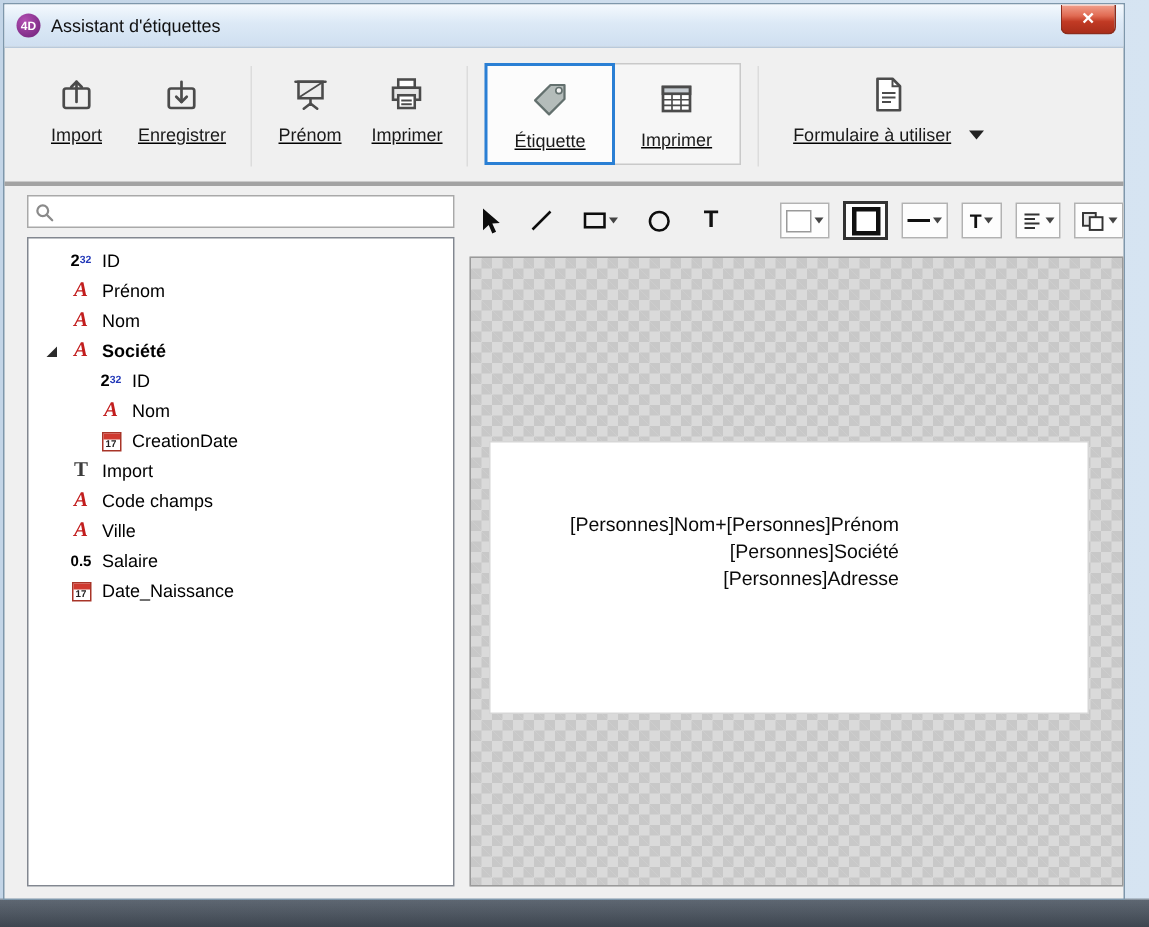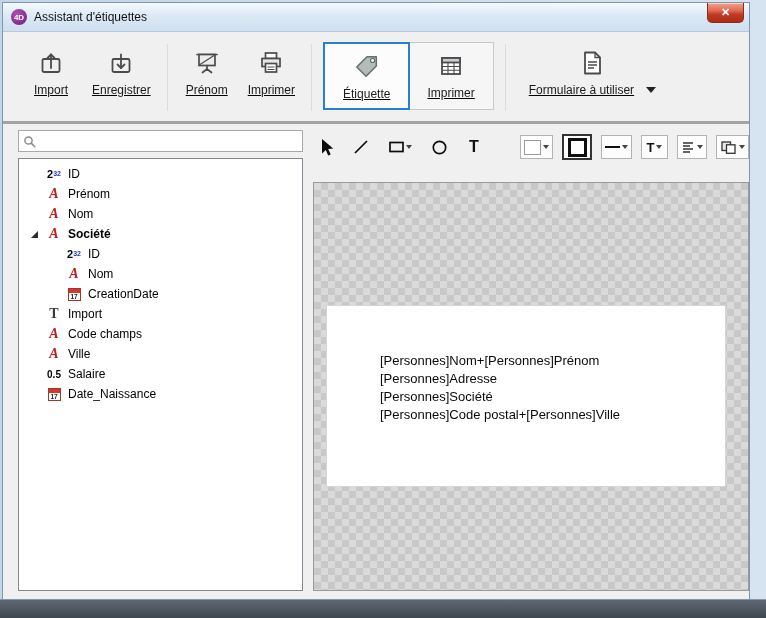--- a/index.html
+++ b/index.html
@@ -62,25 +62,25 @@
   .ttool{font-size:16px;font-weight:bold;color:#111;}
   .spacer{flex:1;}
   .style-btn{height:24px;min-width:27px;border:1px solid #b2b2b2;background:#fdfdfd;display:flex;align-items:center;
     justify-content:center;padding:0 3px;gap:2px;box-sizing:border-box;}
   .style-btn.heavy{border:2px solid #333;min-width:30px;height:26px;}
   .well-white{width:15px;height:13px;background:#fff;border:1px solid #9a9a9a;}
   .well-border{width:13px;height:13px;border:3px solid #101010;background:#fff;box-sizing:content-box;}
   .hline{width:15px;height:2px;background:#101010;}
   .tstyle{font-size:13px;font-weight:bold;color:#111;}
   .caret{width:0;height:0;border-left:3.5px solid transparent;border-right:3.5px solid transparent;border-top:4px solid #444;}
-  .canvas{margin-top:20px;flex:1;border:1px solid #9a9a9a;position:relative;
+  .canvas{margin-top:9px;flex:1;border:1px solid #9a9a9a;position:relative;
     background-color:#dadada;
     background-image:linear-gradient(45deg,#c8c8c8 25%,transparent 25%,transparent 75%,#c8c8c8 75%),
                      linear-gradient(45deg,#c8c8c8 25%,transparent 25%,transparent 75%,#c8c8c8 75%);
-    background-size:14px 14px;background-position:0 0,7px 7px;}
+    background-size:14px 14px;background-position:0 0,7px 7px;text-align:right;}
   .label-box{position:absolute;left:12px;top:122px;width:400px;height:182px;background:#fff;border:1px solid #d6d6d6;box-sizing:border-box;}
   .label-lines{position:absolute;left:53px;top:46px;font-size:13px;line-height:18px;color:#0a0a0a;}
 </style>
 </head>
 <body>
 
 <div class="screen">
   <div class="bottom-frame"></div>
 
   <div class="window">
@@ -346,23 +346,22 @@
               </svg>
             </span>
             <span class="caret"></span>
           </div>
         </div>
 
         <div class="canvas">
           <div class="label-box">
             <div class="label-lines">
               <div>[Personnes]Nom+[Personnes]Prénom</div>
+              <div>[Personnes]Société</div>
               <div>[Personnes]Adresse</div>
-              <div>[Personnes]Société</div>
-              <div>[Personnes]Code postal+[Personnes]Ville</div>
             </div>
           </div>
         </div>
 
       </div>
     </div>
 
   </div>
 </div>
 

